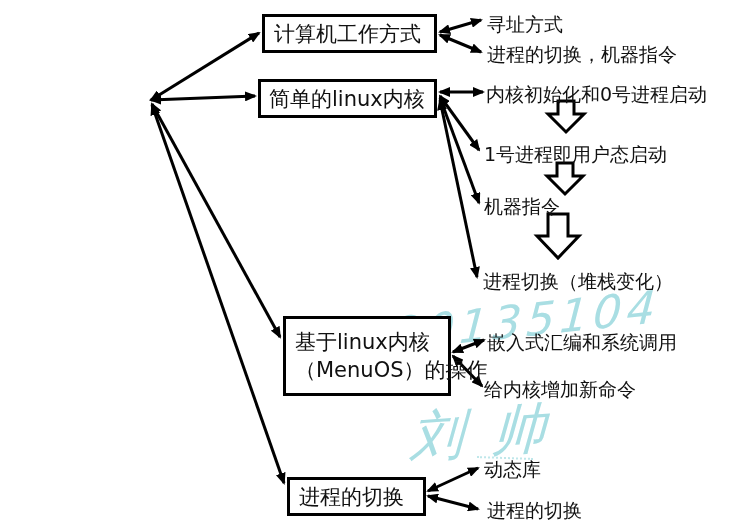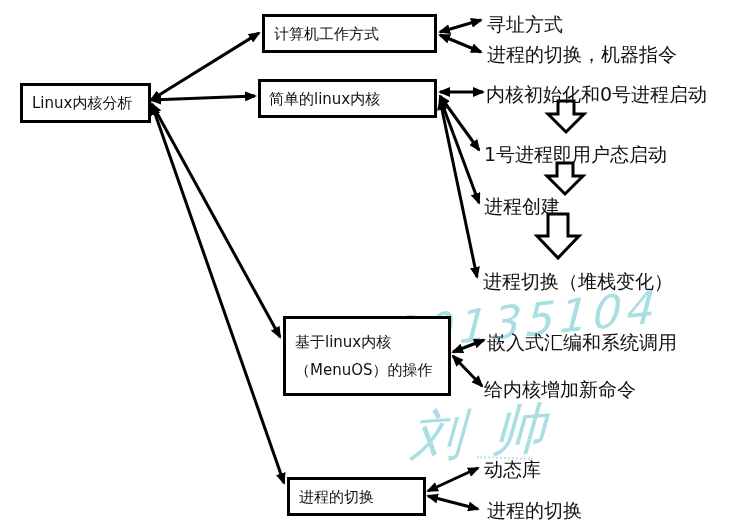--- a/index.html
+++ b/index.html
@@ -17,21 +17,21 @@
   .wm-underline {
     position:absolute; left:477px; top:457px; width:56px; height:0;
     border-top:2px dotted #bfe7ea; transform:rotate(2deg); z-index:1;
   }
   svg.links { position:absolute; left:0; top:0; z-index:2; }
   .ln { stroke:#000; stroke-width:3; }
   .block-arrow { fill:#fff; stroke:#000; stroke-width:3; stroke-linejoin:miter; }
   .box {
     position:absolute; background:#fff; border:3px solid #000; box-sizing:border-box;
     display:flex; flex-direction:column; justify-content:center;
-    padding-left:9px; font-size:15px; z-index:3; white-space:nowrap;
+    padding-left:9px; font-size:21px; z-index:3; white-space:nowrap;
   }
   .box .bline { line-height:28px; }
   .leaf {
     position:absolute; font-size:19px; z-index:3; white-space:nowrap; line-height:18px;
   }
   .root  { left:20px;  top:83px;  width:131px; height:40px; }
   .b1    { left:262px; top:14px;  width:175px; height:39px; }
   .b2    { left:258px; top:79px;  width:179px; height:39px;padding-left:8px; }
   .b3    { left:283px; top:316px; width:168px; height:80px; }
   .b4    { left:287px; top:477px; width:139px; height:39px; }
@@ -85,23 +85,20 @@
       <line class="ln" x1="428" y1="496" x2="478" y2="509" marker-start="url(#ahs)" marker-end="url(#ahe)"></line>
     </g>
 
     <g>
       <path class="block-arrow" d="M558,101 L574,101 L574,114 L584,114 L566,132 L548,114 L558,114 Z"></path>
       <path class="block-arrow" d="M557,163 L573,163 L573,176 L583,176 L565,194 L547,176 L557,176 Z"></path>
       <path class="block-arrow" d="M548,214 L568,214 L568,236 L579,236 L558,258 L537,236 L548,236 Z"></path>
     </g>
   </svg>
 
-  <div class="box root">
-    <span class="bline">Linux内核分析</span>
-  </div>
 
   <div class="box b1">
     <span class="bline">计算机工作方式</span>
   </div>
 
   <div class="box b2">
     <span class="bline">简单的linux内核</span>
   </div>
 
   <div class="box b3">
@@ -110,20 +107,20 @@
   </div>
 
   <div class="box b4">
     <span class="bline">进程的切换</span>
   </div>
 
   <div class="leaf l1">寻址方式</div>
   <div class="leaf l2">进程的切换，机器指令</div>
   <div class="leaf l3">内核初始化和0号进程启动</div>
   <div class="leaf l4">1号进程即用户态启动</div>
-  <div class="leaf l5">进程创建</div>
+  <div class="leaf l5">机器指令</div>
   <div class="leaf l6">进程切换（堆栈变化）</div>
   <div class="leaf l8">给内核增加新命令</div>
   <div class="leaf l7">嵌入式汇编和系统调用</div>
   <div class="leaf l9">动态库</div>
   <div class="leaf l10">进程的切换</div>
 
 </div>
 
 </body></html>

